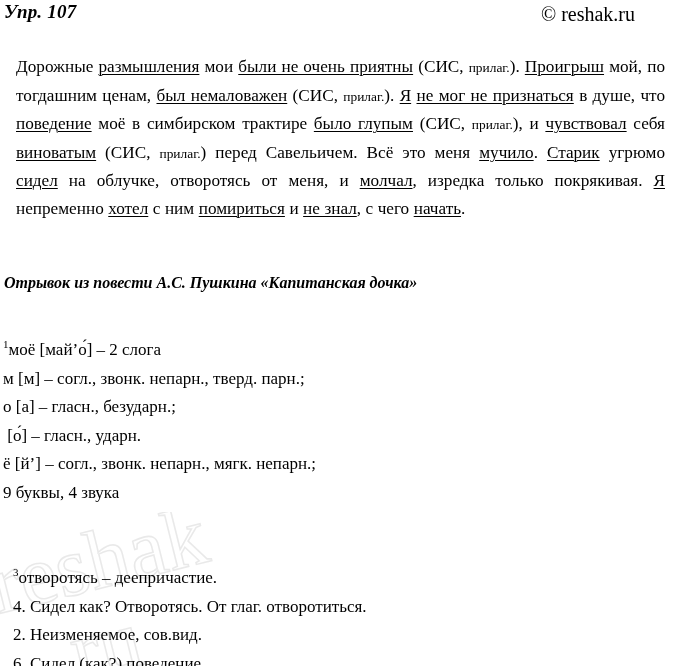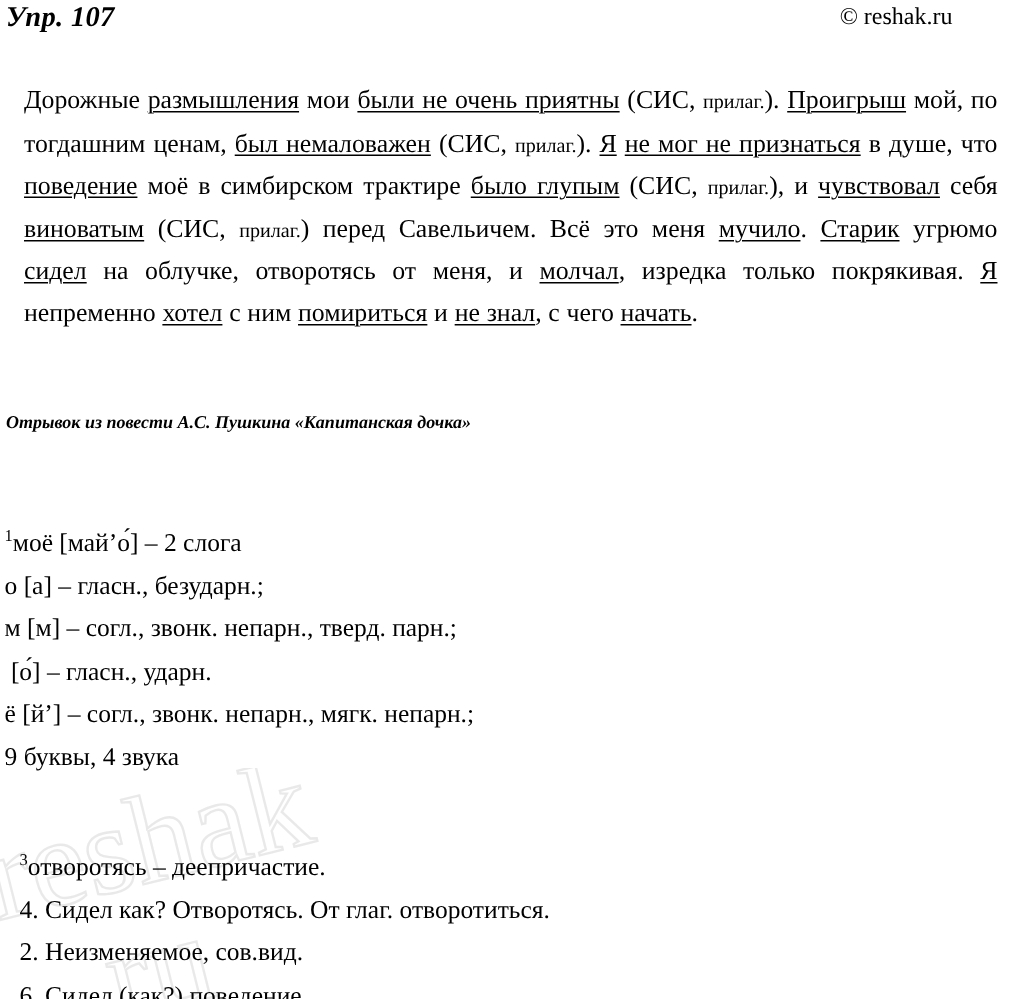--- a/index.html
+++ b/index.html
@@ -37,21 +37,21 @@
     top: 1px;
     font-weight: bold;
     font-style: italic;
     font-size: 19px;
     letter-spacing: 0.2px;
   }
   .copyright {
     position: absolute;
     right: 5px;
     top: 3px;
-    font-size: 16px;
+    font-size: 20px;
   }
 
   
   .body-text {
     position: absolute;
     left: 4px;
     top: 41px;
     width: 673px;
     font-size: 17.2px;
     line-height: 27.5px;
@@ -70,32 +70,31 @@
     font-size: 13.4px;
   }
 
   
   .attribution {
     position: absolute;
     left: 4px;
     top: 274px;
     font-style: italic;
     font-weight: bold;
-    font-size: 12px;
+    font-size: 16px;
     white-space: nowrap;
   }
 
   
   .phonetic {
     position: absolute;
     left: 3px;
     top: 336px;
     font-size: 17px;
     line-height: 28.5px;
-    margin-top: 12px;
   }
   .phonetic div { white-space: pre; }
   .sup {
     font-size: 11px;
     vertical-align: super;
     line-height: 0;
   }
 
   
   .morph {
@@ -144,22 +143,22 @@
     <svg width="300" height="160" viewBox="0 0 300 160" xmlns="http://www.w3.org/2000/svg" aria-hidden="true">
       <g transform="rotate(-14 150 80)">
         <text x="4" y="66" font-family="Liberation Serif, serif" font-size="84" fill="none" stroke="#b9b9b9" stroke-width="1.6">reshak</text>
         <text x="44" y="150" font-family="Liberation Serif, serif" font-size="84" fill="none" stroke="#b9b9b9" stroke-width="1.6">.ru</text>
       </g>
     </svg>
   </div>
 
   <div class="phonetic">
     <div><span class="sup">1</span><span>моё [май’о́] – 2 слога</span></div>
+    <div>м [м] – согл., звонк. непарн., тверд. парн.;</div>
     <div>о [а] – гласн., безударн.;</div>
-    <div>м [м] – согл., звонк. непарн., тверд. парн.;</div>
     <div> [о́] – гласн., ударн.</div>
     <div>ё [й’] – согл., звонк. непарн., мягк. непарн.;</div>
     <div>9 буквы, 4 звука</div>
   </div>
 
   <div class="morph">
     <div><span class="sup">3</span><span>отворотясь – деепричастие.</span></div>
     <div>4. Сидел как? Отворотясь. От глаг. отворотиться.</div>
     <div>2. Неизменяемое, сов.вид.</div>
     <div><span>6. Сидел (как?) </span><span class="dashdot">поведение</span><span>.</span></div>

